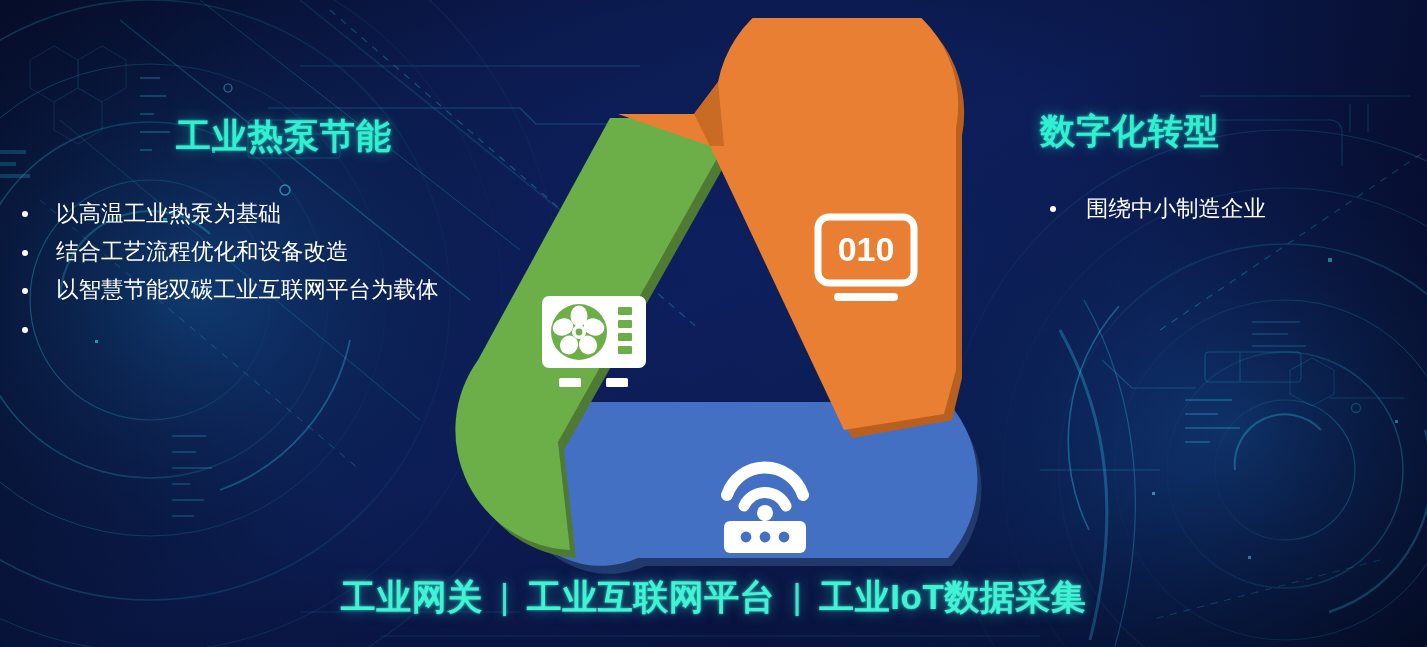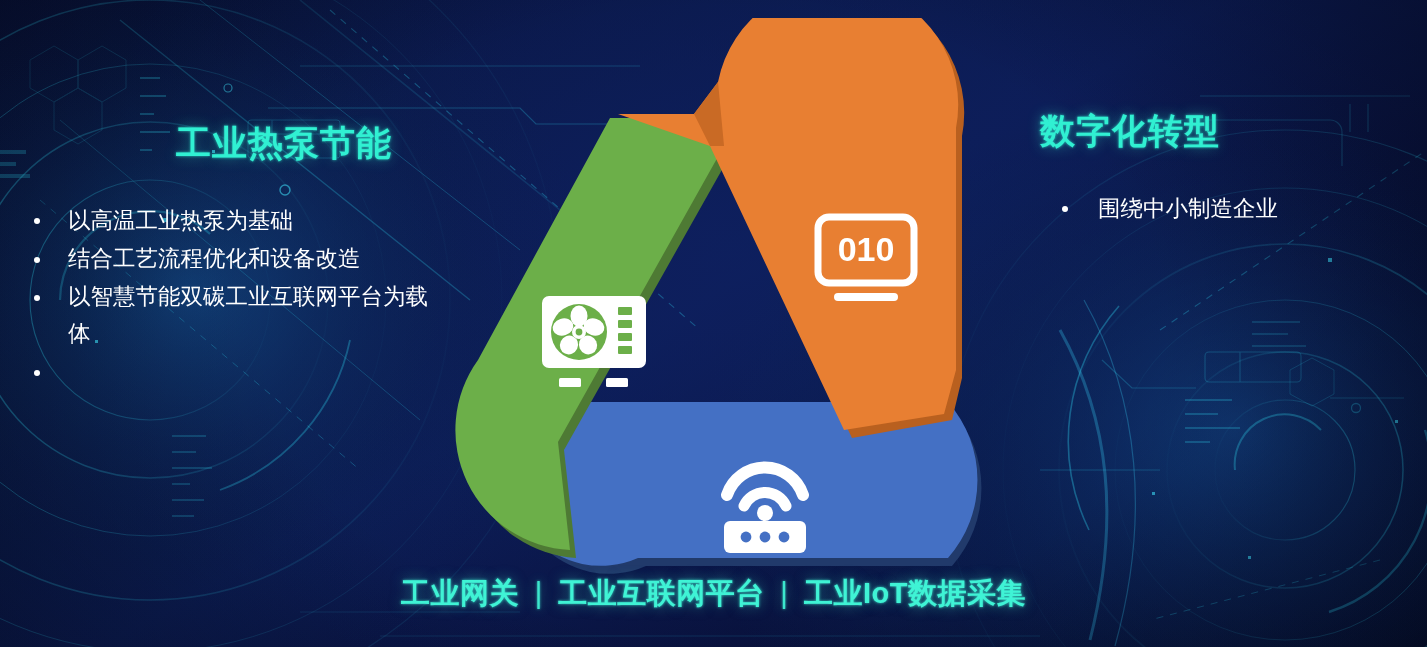--- a/index.html
+++ b/index.html
@@ -33,37 +33,37 @@
     position:absolute;left:432px;top:18px;width:600px;height:562px;
   }
   .tri-svg{position:absolute;inset:0;width:600px;height:562px;}
 
   
   .icon-box{position:absolute;padding-left:24px;}
   .icon-box svg{display:block;}
 
   
   .col{position:absolute;}
-  .col-left{left:0px;top:124px;width:452px;}
+  .col-left{left:0px;top:117px;width:452px;}
   .col-right{left:1020px;top:112px;width:459px;}
 
   .col-title{
     color:#30f0d2;
     font-size:35px;
     font-weight:700;
     letter-spacing:1px;
     line-height:1.1;
     text-shadow:0 0 14px rgba(48,240,210,0.45),0 0 3px rgba(48,240,210,0.8);
     white-space:nowrap;
   }
   .col-left .col-title{text-align:left;padding-left:176px;}
   .col-right .col-title{text-align:left;padding-left:20px;}
 
   ul.bullets{
-    list-style:none;margin:16px;padding:0;
+    list-style:none;margin:4px;padding:0;
     margin-top:40px;
   }
   ul.bullets li{
     position:relative;
     color:#ffffff;
     font-size:22.5px;
     line-height:1.62;
     margin-bottom:2px;
     padding-left:52px;
   }
@@ -74,21 +74,21 @@
     width:6px;height:6px;border-radius:50%;
     background:#ffffff;
   }
   .col-right ul.bullets li .dot{left:26px;}
 
   
   .footer{
     position:absolute;left:0;right:0;top:574px;
     text-align:center;
     color:#3ff3d5;
-    font-size:29px;
+    font-size:35px;
     font-weight:700;
     letter-spacing:0.5px;
     text-shadow:0 0 13px rgba(63,243,213,0.5),0 0 3px rgba(63,243,213,0.85);
     white-space:nowrap;
   }
   .footer .sep{color:#3ff3d5;font-weight:400;padding:0 7px;opacity:0.95;}
 </style>
 </head>
 <body>
 

